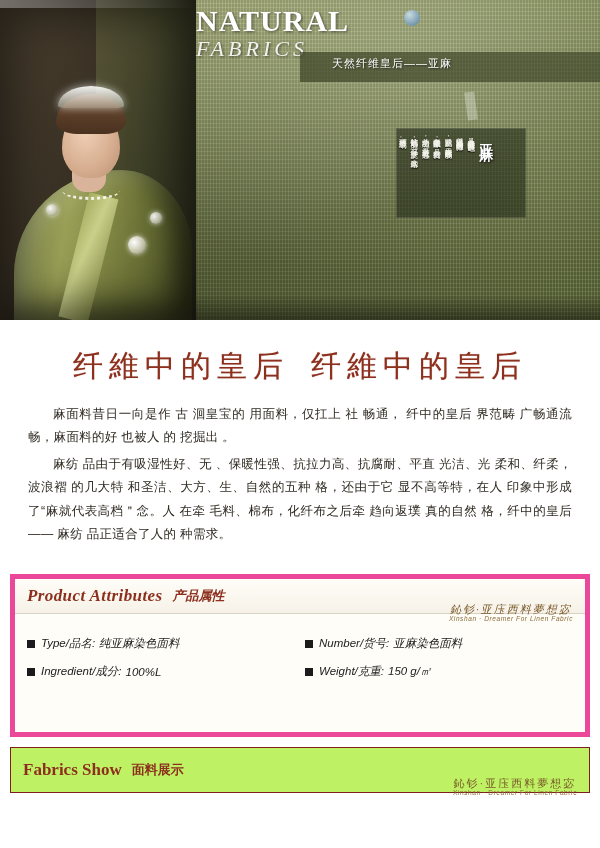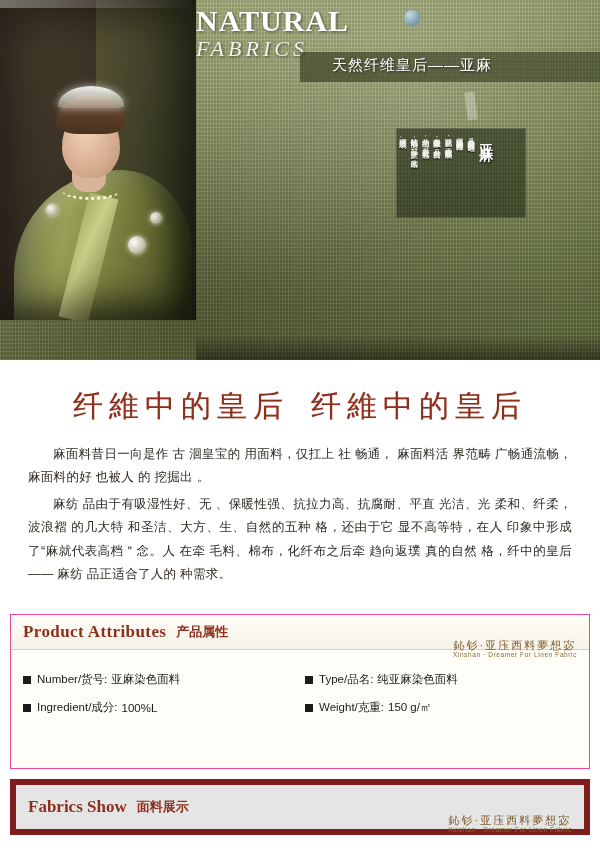--- a/index.html
+++ b/index.html
@@ -12,21 +12,21 @@
     height: 848px;
     font-family: "Liberation Sans", sans-serif;
     overflow: hidden;
     position: relative;
   }
 
   
   .hero {
     position: relative;
     width: 600px;
-    height: 360px;
+    height: 320px;
     overflow: hidden;
     background: #8d9162;
   }
   
   .hero-bg {
     position: absolute;
     inset: 0;
     background:
       repeating-linear-gradient(90deg, rgba(255,255,255,0.10) 0px, rgba(255,255,255,0.10) 1px, rgba(0,0,0,0.06) 1px, rgba(0,0,0,0.06) 3px),
       repeating-linear-gradient(0deg, rgba(255,255,255,0.07) 0px, rgba(255,255,255,0.07) 1px, rgba(0,0,0,0.07) 1px, rgba(0,0,0,0.07) 4px),
@@ -192,21 +192,21 @@
     top: 52px;
     width: 300px;
     height: 30px;
     background: linear-gradient(90deg, rgba(60,68,38,.72), rgba(48,56,30,.55));
   }
   .hero-band-text {
     position: absolute;
     left: 332px;
     top: 56px;
     color: #ffffff;
-    font-size: 15px;
+    font-size: 11px;
     letter-spacing: 1px;
     text-shadow: 1px 1px 2px rgba(0,0,0,.6);
   }
 
   
   .hero-card {
     position: absolute;
     left: 396px;
     top: 128px;
     width: 128px;
@@ -292,22 +292,23 @@
     text-align: justify;
     text-indent: 2em;
     margin: 0 0 4px 0;
     letter-spacing: .3px;
   }
 
   
   .panel {
     position: relative;
     margin: 10px 10px 0 10px;
-    border: 1px solid #ec4899;
+    border: 5px solid #ec4899;
     background: #fffdf8;
+    font-style: italic;
   }
   .panel-head {
     position: relative;
     height: 34px;
     border-bottom: 1px solid #d8d2c4;
     background: linear-gradient(180deg, #fffdf8, #f6f2e8);
     display: flex;
     align-items: center;
     padding-left: 12px;
   }
@@ -366,22 +367,22 @@
     width: 8px;
     height: 8px;
     background: #1b1b1b;
   }
   .attr .k { color: #1b1b1b; }
   .attr .v { margin-left: 4px; color: #1b1b1b; }
 
   
   .panel2 {
     margin: 10px 10px 0 10px;
-    border: 6px solid #7f1d1d;
-    background: #e5e5e5;
+    border: 1px solid #7f1d1d;
+    background: #bef264;
     height: 44px;
     position: relative;
   }
   .panel2-head {
     height: 44px;
     display: flex;
     align-items: center;
     padding-left: 12px;
   }
   .panel2-head .en {
@@ -446,44 +447,44 @@
   </div>
 
   <div class="hero-bottom-shadow"></div>
 </div>
 
 <div class="article">
   <div class="headline-wrap">
     <div class="headline">纤維中的皇后</div>
     <div class="headline">纤維中的皇后</div>
   </div>
-  <p class="body-p">麻面料昔日一向是作 古 洄皇宝的 用面料，仅扛上 社 畅通， 麻面料活 界范畴 广畅通流畅，麻面料的好 也被人 的 挖掘出 。</p>
+  <p class="body-p">麻面料昔日一向是作 古 洄皇宝的 用面料，仅扛上 社 畅通， 纤中的皇后 界范畴 广畅通流畅，麻面料的好 也被人 的 挖掘出 。</p>
   <p class="body-p">麻纺 品由于有吸湿性好、无 、保暖性强、抗拉力高、抗腐耐、平直 光洁、光 柔和、纤柔，波浪褶 的几大特 和圣洁、大方、生、自然的五种 格，还由于它 显不高等特，在人 印象中形成了“麻就代表高档＂念。人 在牵 毛料、棉布，化纤布之后牵 趋向返璞 真的自然 格，纤中的皇后—— 麻纺 品正适合了人的 种需求。</p>
 </div>
 
 <div class="panel">
   <div class="panel-head">
     <span class="en">Product Attributes</span>
     <span class="cn">产品属性</span>
     <div class="brand">
       <div class="b-cn">鈊钐·亚庒西料夢想宓</div>
       <div class="b-en">Xinshan · Dreamer For Linen Fabric</div>
     </div>
   </div>
 
   <div class="attrs">
     <div class="attr">
       <span class="sq"></span>
-      <span class="k">Number/货号:</span>
-      <span class="v">亚麻染色面料</span>
+      <span class="k">Type/品名:</span>
+      <span class="v">纯亚麻染色面料</span>
     </div>
     <div class="attr">
       <span class="sq"></span>
-      <span class="k">Type/品名:</span>
-      <span class="v">纯亚麻染色面料</span>
+      <span class="k">Number/货号:</span>
+      <span class="v">亚麻染色面料</span>
     </div>
     <div class="attr">
       <span class="sq"></span>
       <span class="k">Ingredient/成分:</span>
       <span class="v">100%L</span>
     </div>
     <div class="attr">
       <span class="sq"></span>
       <span class="k">Weight/克重:</span>
       <span class="v">150 g/㎡</span>

